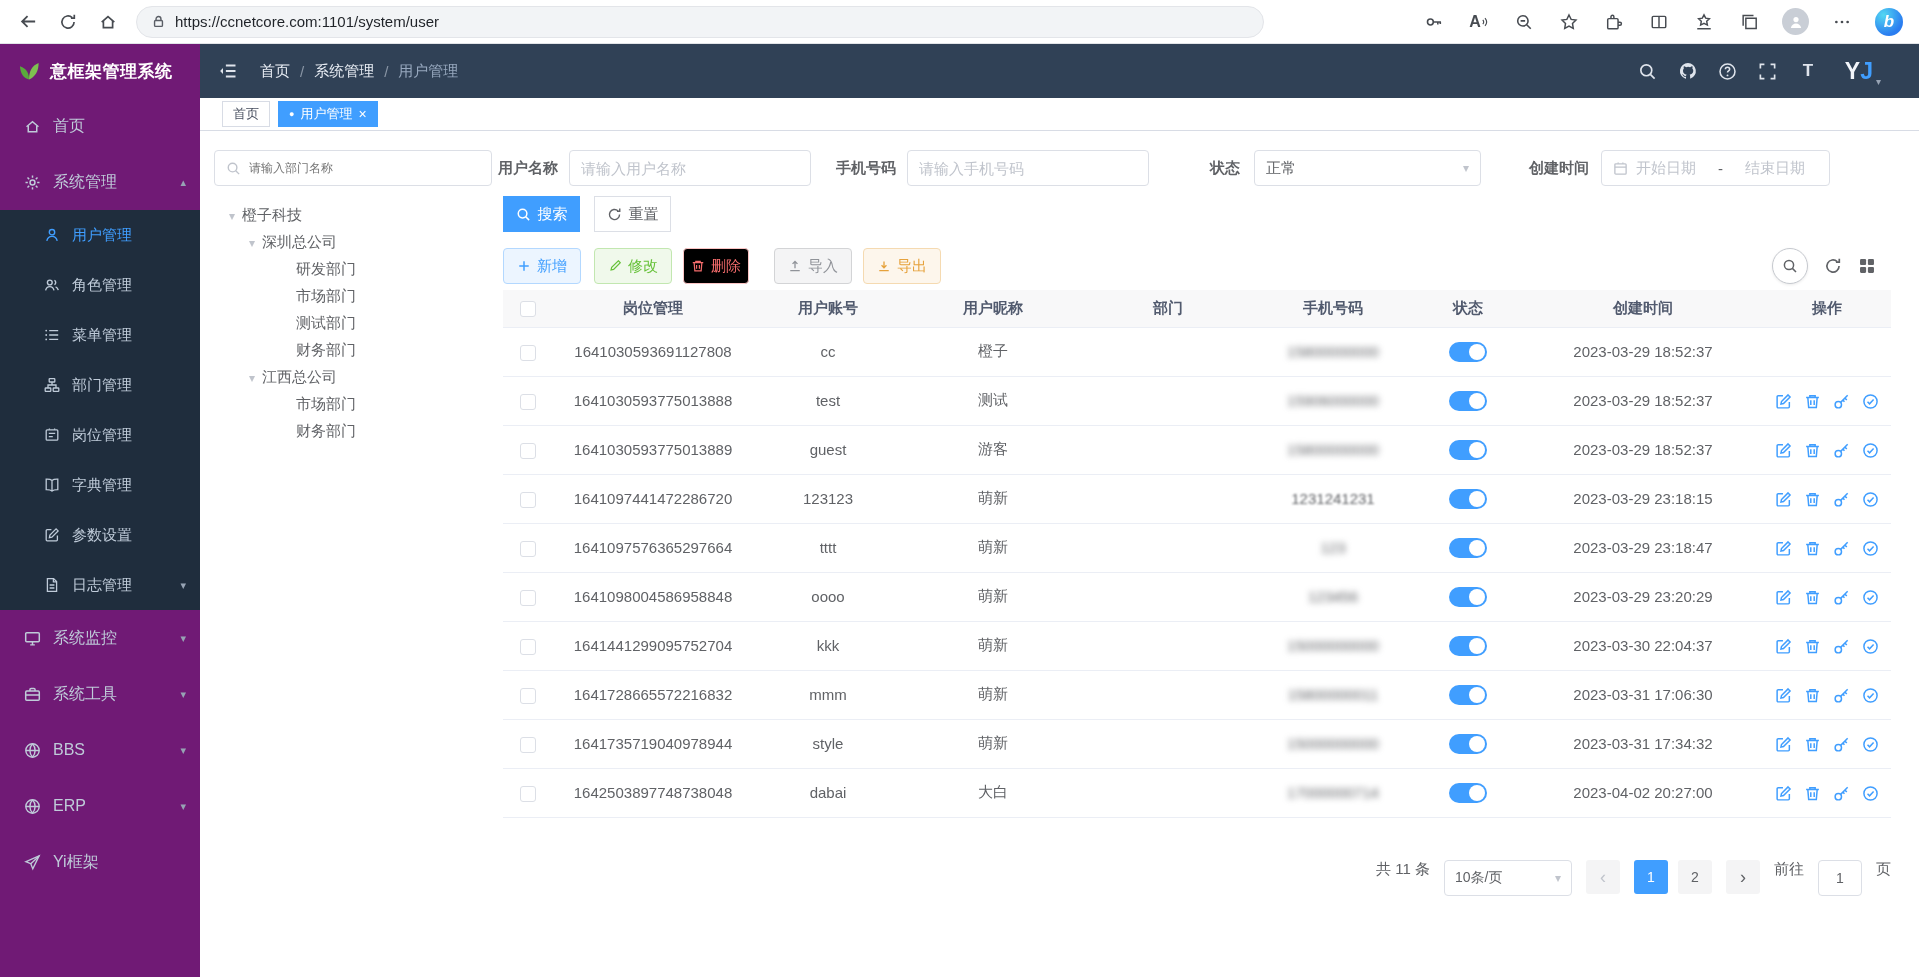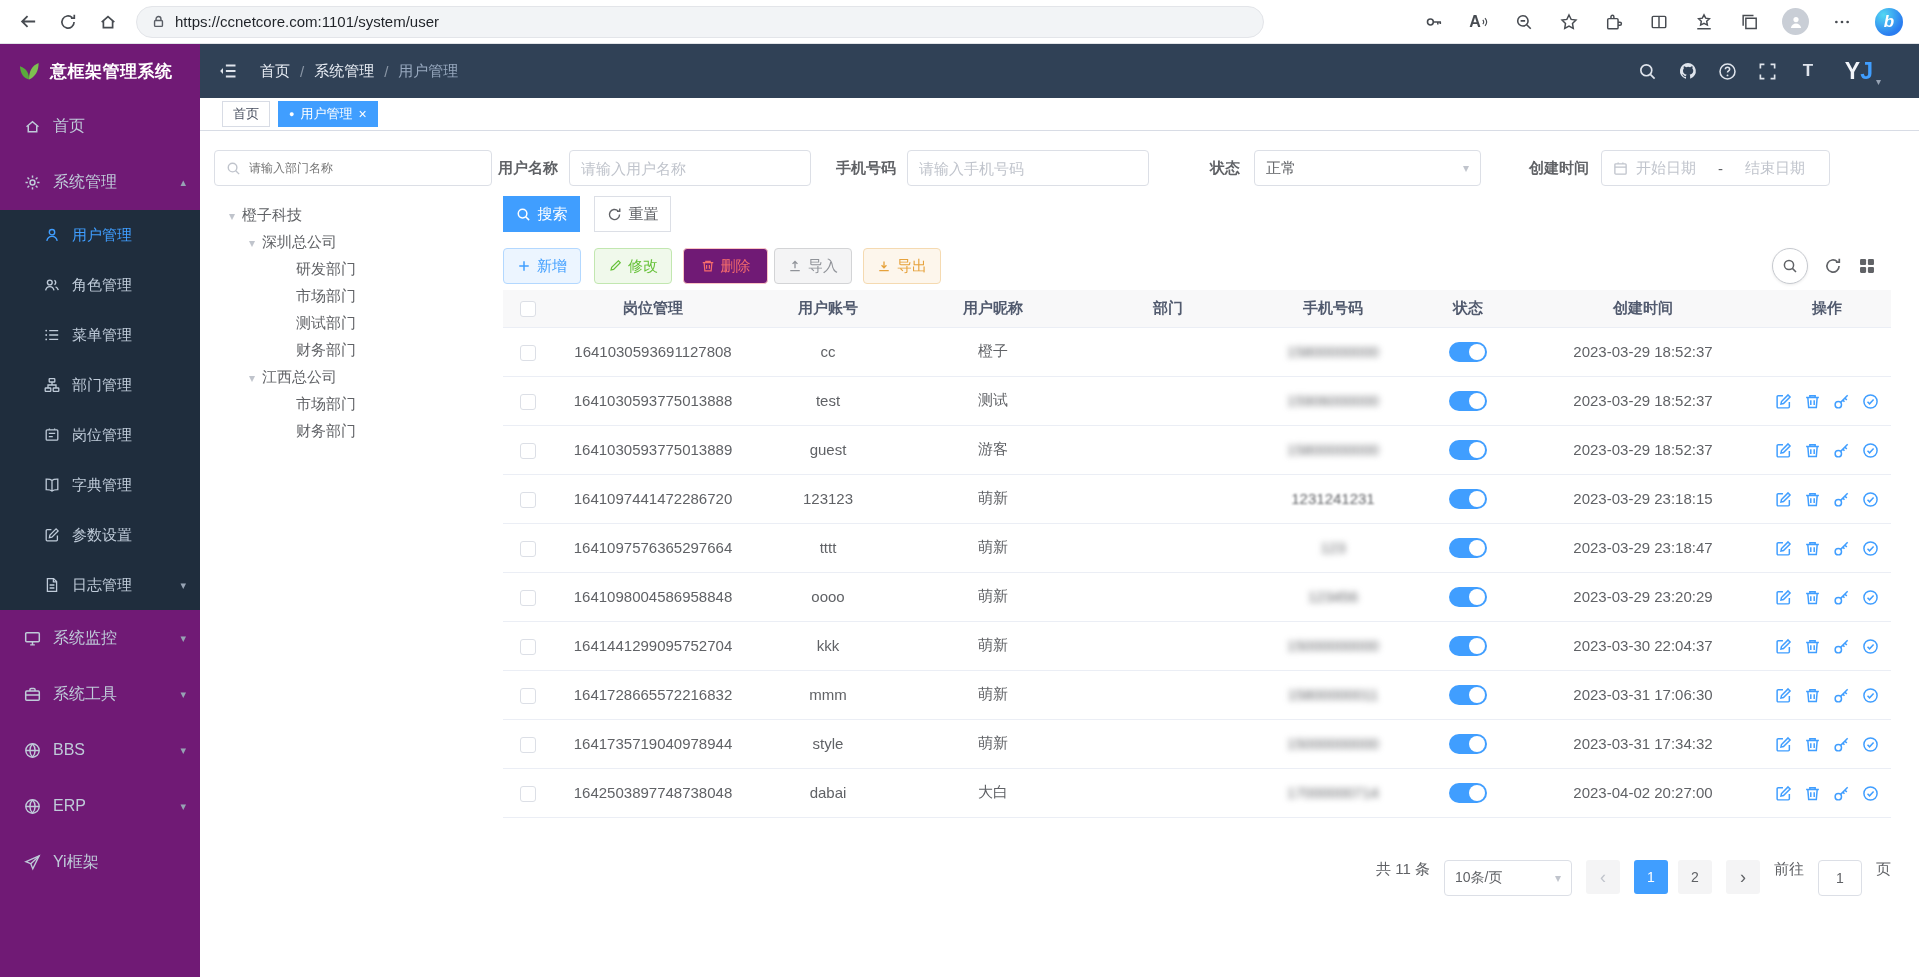--- a/index.html
+++ b/index.html
@@ -66,21 +66,21 @@
 .sel-caret{color:#c0c4cc;font-size:12px}
 .date-sep{color:#606266;flex:0 0 auto;padding:0 14px}
 .date-ph{color:#c0c4cc}
 
 .btn{position:absolute;top:65px;height:36px;border-radius:0;display:flex;align-items:center;justify-content:center;gap:7px;font-size:15px;cursor:pointer;border:1px solid transparent}
 .btn-search{left:303px;width:77px;background:#409eff;color:#fff}
 .btn-reset{left:394px;width:77px;background:#fff;border-color:#dcdfe6;color:#606266}
 .abtn{position:absolute;top:117px;height:36px;border-radius:4px;display:flex;align-items:center;justify-content:center;gap:6px;font-size:15px;cursor:pointer;border:1px solid}
 .abtn-add{left:303px;width:78px;background:#ecf5ff;border-color:#b3d8ff;color:#409eff}
 .abtn-edit{left:394px;width:78px;background:#f0f9eb;border-color:#c2e7b0;color:#67c23a}
-.abtn-del{left:483px;width:85px;background:#701a75;border-color:#fbc4c4;color:#f56c6c}
+.abtn-del{left:483px;width:66px;background:#000000;border-color:#fbc4c4;color:#f56c6c}
 .abtn-imp{left:574px;width:78px;background:#f4f4f5;border-color:#d3d4d6;color:#909399}
 .abtn-exp{left:663px;width:78px;background:#fdf6ec;border-color:#f5dab1;color:#e6a23c}
 .table-tools{position:absolute;left:1572px;top:117px;height:36px;display:flex;align-items:center;gap:16px;color:#606266}
 .circle-btn{width:36px;height:36px;border:1px solid #c6c9cf;border-radius:50%;display:flex;align-items:center;justify-content:center;background:#fff;box-shadow:0 1px 3px rgba(0,0,0,.08);cursor:pointer}
 .tool-plain{cursor:pointer;display:flex;align-items:center;justify-content:center}
 
 .user-table{position:absolute;left:303px;top:159px;width:1388px;border-collapse:collapse;table-layout:fixed;font-size:15px}
 .user-table th{height:37px;background:#f8f8f9;color:#515a6e;font-weight:700;border-bottom:1px solid #ebeef5;text-align:center}
 .user-table td{height:49px;border-bottom:1px solid #ebeef5;text-align:center;color:#606266}
 .cbx{display:inline-block;width:16px;height:16px;border:1px solid #dcdfe6;border-radius:3px;background:#fff;vertical-align:middle;cursor:pointer}

